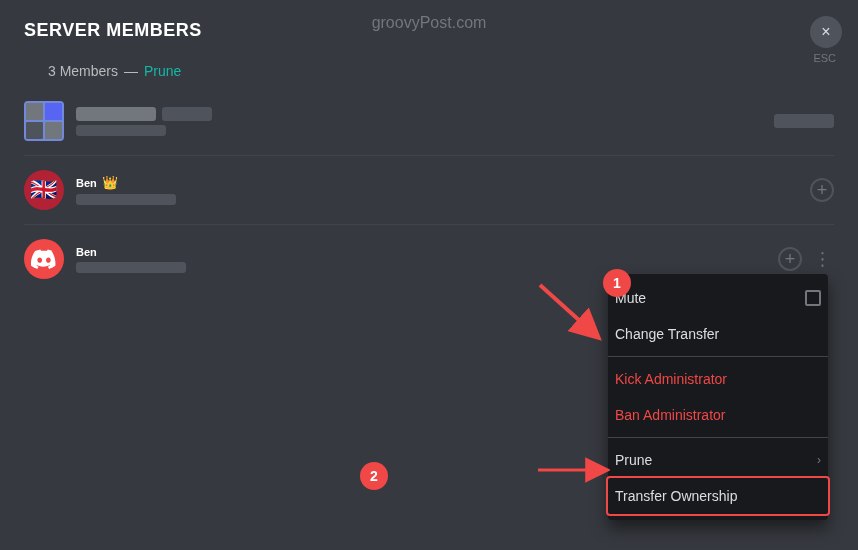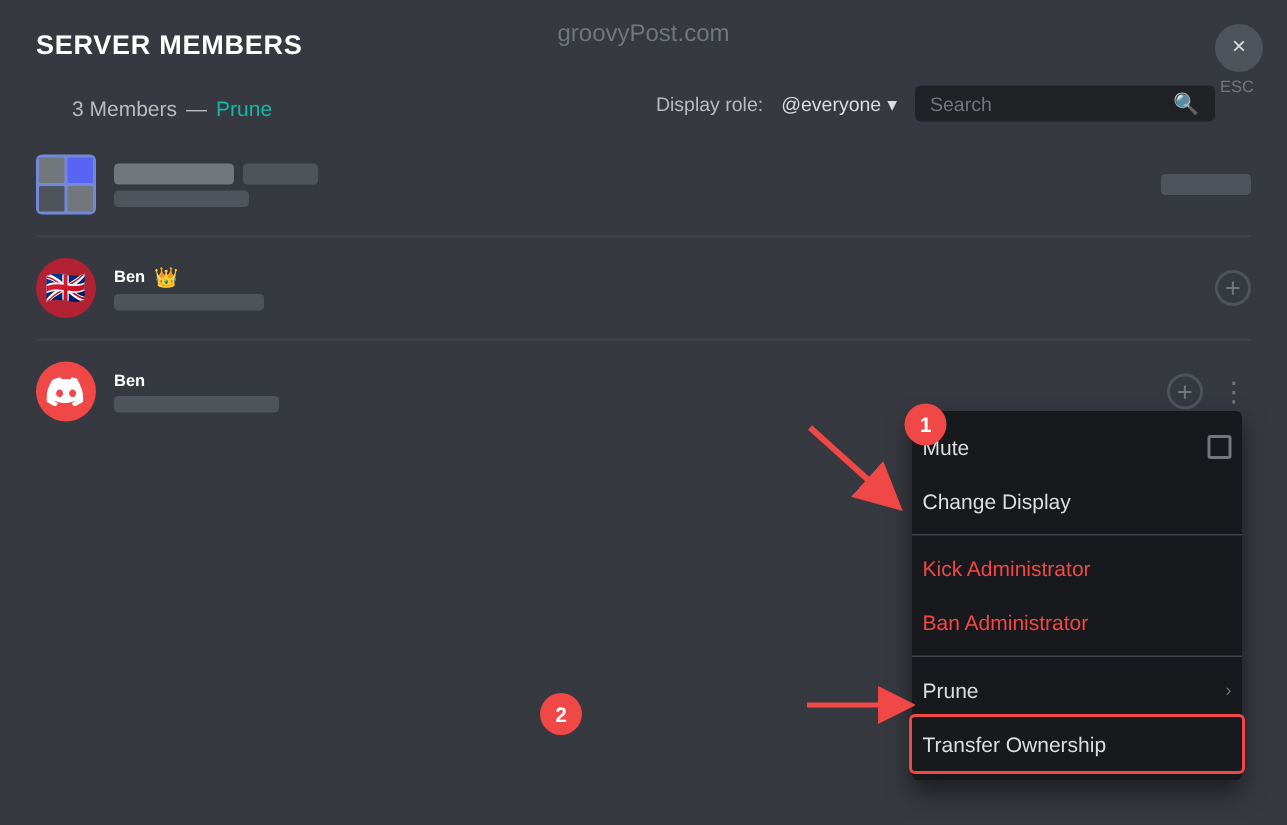--- a/index.html
+++ b/index.html
@@ -404,31 +404,20 @@
   <div class="esc-label">ESC</div>
 
   <div class="modal-header">
     <div class="modal-title">SERVER MEMBERS</div>
     <div class="header-row">
       <div class="modal-subtitle">
         <span>3 Members</span>
         <span>—</span>
         <a class="prune-link">Prune</a>
       </div>
-      <div class="filter-bar">
-        <span class="display-role-label">Display role:</span>
-        <div class="role-select">
-          <span>@everyone</span>
-          <span>▾</span>
-        </div>
-        <div class="search-box">
-          <input class="search-input" type="text" placeholder="Search" style="">
-          <span class="search-icon">🔍</span>
-        </div>
-      </div>
     </div>
   </div>
 
   <div class="members-list">
 
     <div class="member-row">
       <div class="avatar-img-blurred">
         <div class="pixel-block" style="background:#72767d;"></div>
         <div class="pixel-block" style="background:#5865f2;"></div>
         <div class="pixel-block" style="background:#4f545c;"></div>
@@ -484,21 +473,21 @@
     </div>
 
   </div>
 
   <div class="context-menu">
     <div class="context-item">
       <span>Mute</span>
       <div class="checkbox-empty"></div>
     </div>
     <div class="context-item">
-      <span>Change Display</span>
+      <span>Change Transfer</span>
     </div>
     <div class="context-divider"></div>
     <div class="context-item danger">
       <span>Kick Administrator</span>
     </div>
     <div class="context-item danger">
       <span>Ban Administrator</span>
     </div>
     <div class="context-divider"></div>
     <div class="context-item">

